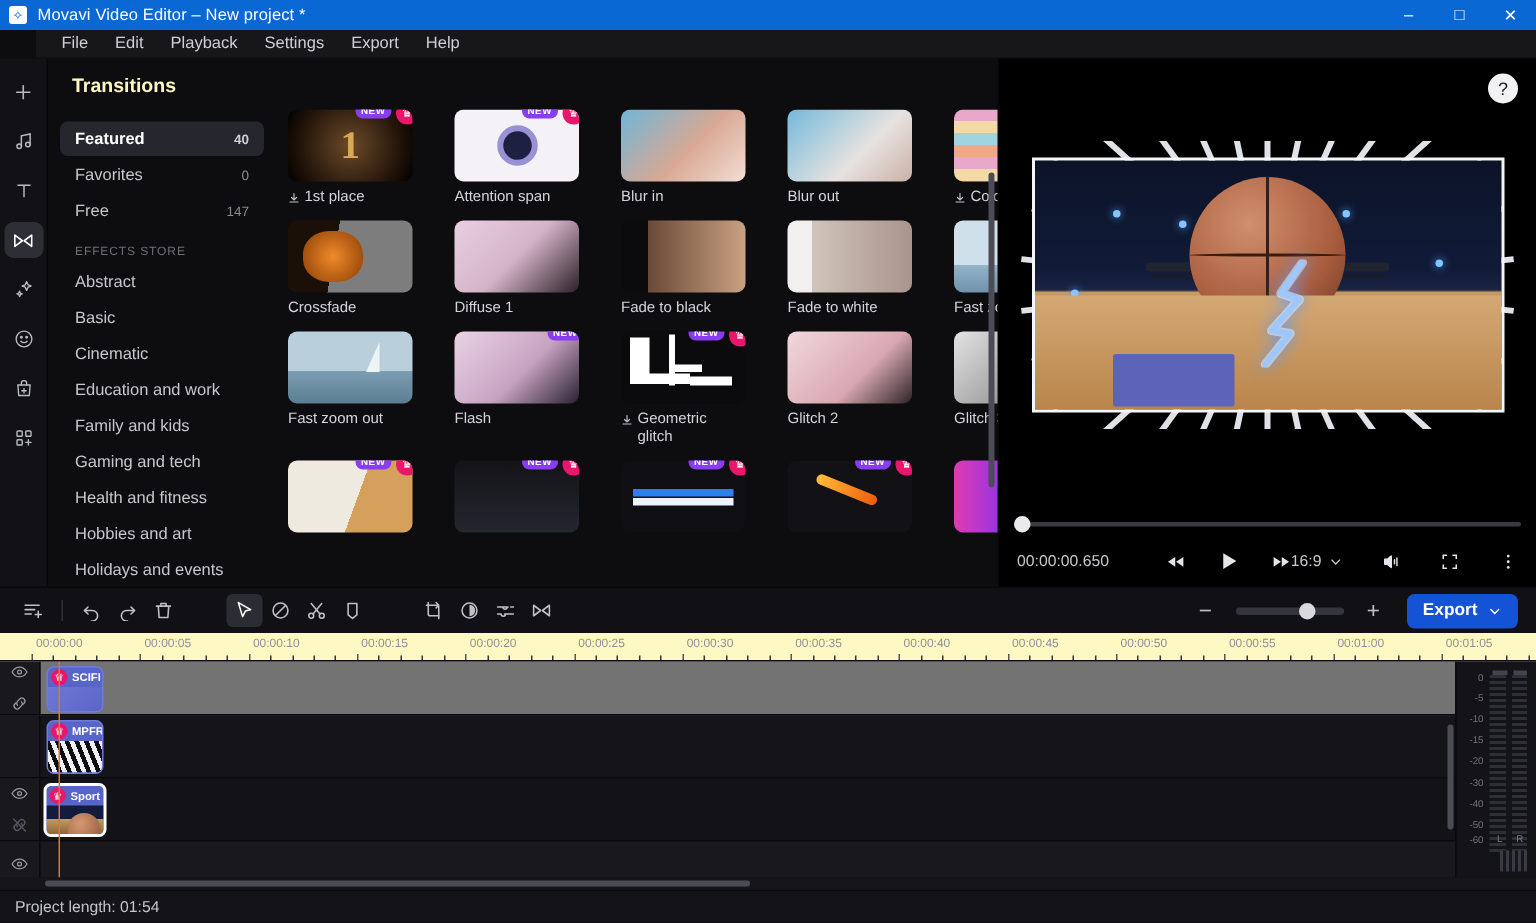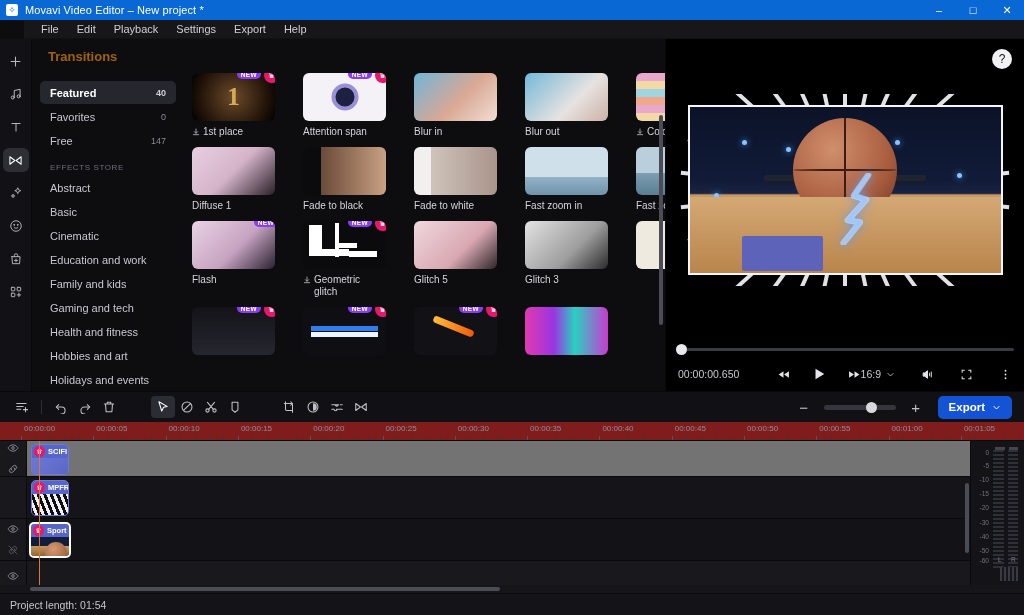--- a/index.html
+++ b/index.html
@@ -50,21 +50,21 @@
     width: 26px; height: 24px; border-radius: 6px; display: flex;
     align-items: center; justify-content: center; color: #b9b9c2;
   }
   .rail-btn.active { background: #2e2e36; color: #fff; }
   .rail-btn svg { display: block; }
 
   
   .library { width: 634px; flex: 0 0 634px; display: flex; flex-direction: column; background: #0d0d0f;
              border-right: 1px solid #08080a; min-height: 0; }
   .lib-header { height: 34px; display: flex; align-items: center; padding: 0 0 0 16px; }
-  .lib-title { font-size: 13px; font-weight: bold; color: #a16207; }
+  .lib-title { font-size: 13px; font-weight: bold; color: #fef9c3; }
   .lib-body { flex: 1; display: flex; min-height: 0; }
 
   
   .cats { width: 152px; flex: 0 0 152px; padding: 8px 8px 0 8px; overflow: hidden; }
   .cat {
     height: 23px; display: flex; align-items: center; padding: 0 10px;
     border-radius: 5px; font-size: 11px; color: #c7c7cf; margin-bottom: 1px;
   }
   .cat.active { background: #26262e; color: #fff; font-weight: bold; }
   .cat-label { flex: 1; }
@@ -193,21 +193,21 @@
   .zoom-slider { width: 72px; height: 5px; background: #35353d; border-radius: 3px; position: relative;
                  margin: 0 8px; }
   .zoom-knob { position: absolute; left: 42px; top: -3px; width: 11px; height: 11px; border-radius: 50%;
                background: #d8d8de; }
   .export-btn {
     height: 23px; background: #1452d6; color: #fff; border-radius: 5px; display: flex;
     align-items: center; gap: 7px; padding: 0 11px; font-size: 11.5px; font-weight: bold;
     margin-left: 10px;
   }
 
-  .ruler { height: 19px; flex: 0 0 19px; background: #7f1d1d; position: relative;
+  .ruler { height: 19px; flex: 0 0 19px; background: #fef9c3; position: relative;
            border-bottom: 1px solid #0b0b0e; overflow: hidden; }
   .tick { position: absolute; top: 0; height: 19px; }
   .tick .lbl { font-size: 8px; color: #8e8e99; position: absolute; left: 3px; top: 2px; white-space: nowrap; }
   .tick .mark { position: absolute; left: 0; bottom: 0; width: 1px; height: 5px; background: #55555f; }
   .subtick { position: absolute; bottom: 0; width: 1px; height: 3px; background: #35353d; }
 
   .tracks { flex: 1; position: relative; display: flex; min-height: 0; overflow: hidden; }
   .track-col { flex: 1; position: relative; min-width: 0; }
   .track {
     position: relative; border-bottom: 1px solid #0a0a0d; display: flex; align-items: center;
@@ -446,20 +446,28 @@
                 
               </div>
               <div class="tile-label">
                 <svg class="dl-ico" width="8" height="8" viewBox="0 0 24 24" fill="none" stroke="currentColor" stroke-width="2.4" stroke-linecap="round">
                     <path d="M12 3v12M7 11l5 5 5-5M4 20h16"></path>
                   </svg>
                 <span>Colored lines</span>
               </div>
             </div>
 
+            <div class="tile">
+              <div class="thumb" style="background:linear-gradient(100deg,#1a1008 38%,#7d7d7d 38%);">
+                  <div style="position:absolute;left:12%;top:14%;width:48%;height:72%;border-radius:44%;background:radial-gradient(circle,#f08a2a,#8a3d05)"></div>
+                </div>
+              <div class="tile-label">
+                <span>Crossfade</span>
+              </div>
+            </div>
 
             <div class="tile">
               <div class="thumb" style="background:linear-gradient(135deg,#e7cfe0,#d5b4c9 50%,#2a2028)"></div>
               <div class="tile-label">
                 <span>Diffuse 1</span>
               </div>
             </div>
 
             <div class="tile">
               <div class="thumb" style="background:linear-gradient(90deg,#0b0b0e 0 22%,#6a4a38 22%,#c9a183 100%)"></div>
@@ -516,21 +524,21 @@
                 <svg class="dl-ico" width="8" height="8" viewBox="0 0 24 24" fill="none" stroke="currentColor" stroke-width="2.4" stroke-linecap="round">
                     <path d="M12 3v12M7 11l5 5 5-5M4 20h16"></path>
                   </svg>
                 <span>Geometric glitch</span>
               </div>
             </div>
 
             <div class="tile">
               <div class="thumb" style="background:linear-gradient(135deg,#f0d8dd,#d9a8b2 60%,#2e2428)"></div>
               <div class="tile-label">
-                <span>Glitch 5</span>
+                <span>Glitch 2</span>
               </div>
             </div>
 
             <div class="tile">
               <div class="thumb" style="background:linear-gradient(135deg,#e3e3e3,#9d9d9d 60%,#2b2b2b)"></div>
               <div class="tile-label">
                 <span>Glitch 3</span>
               </div>
             </div>
 

